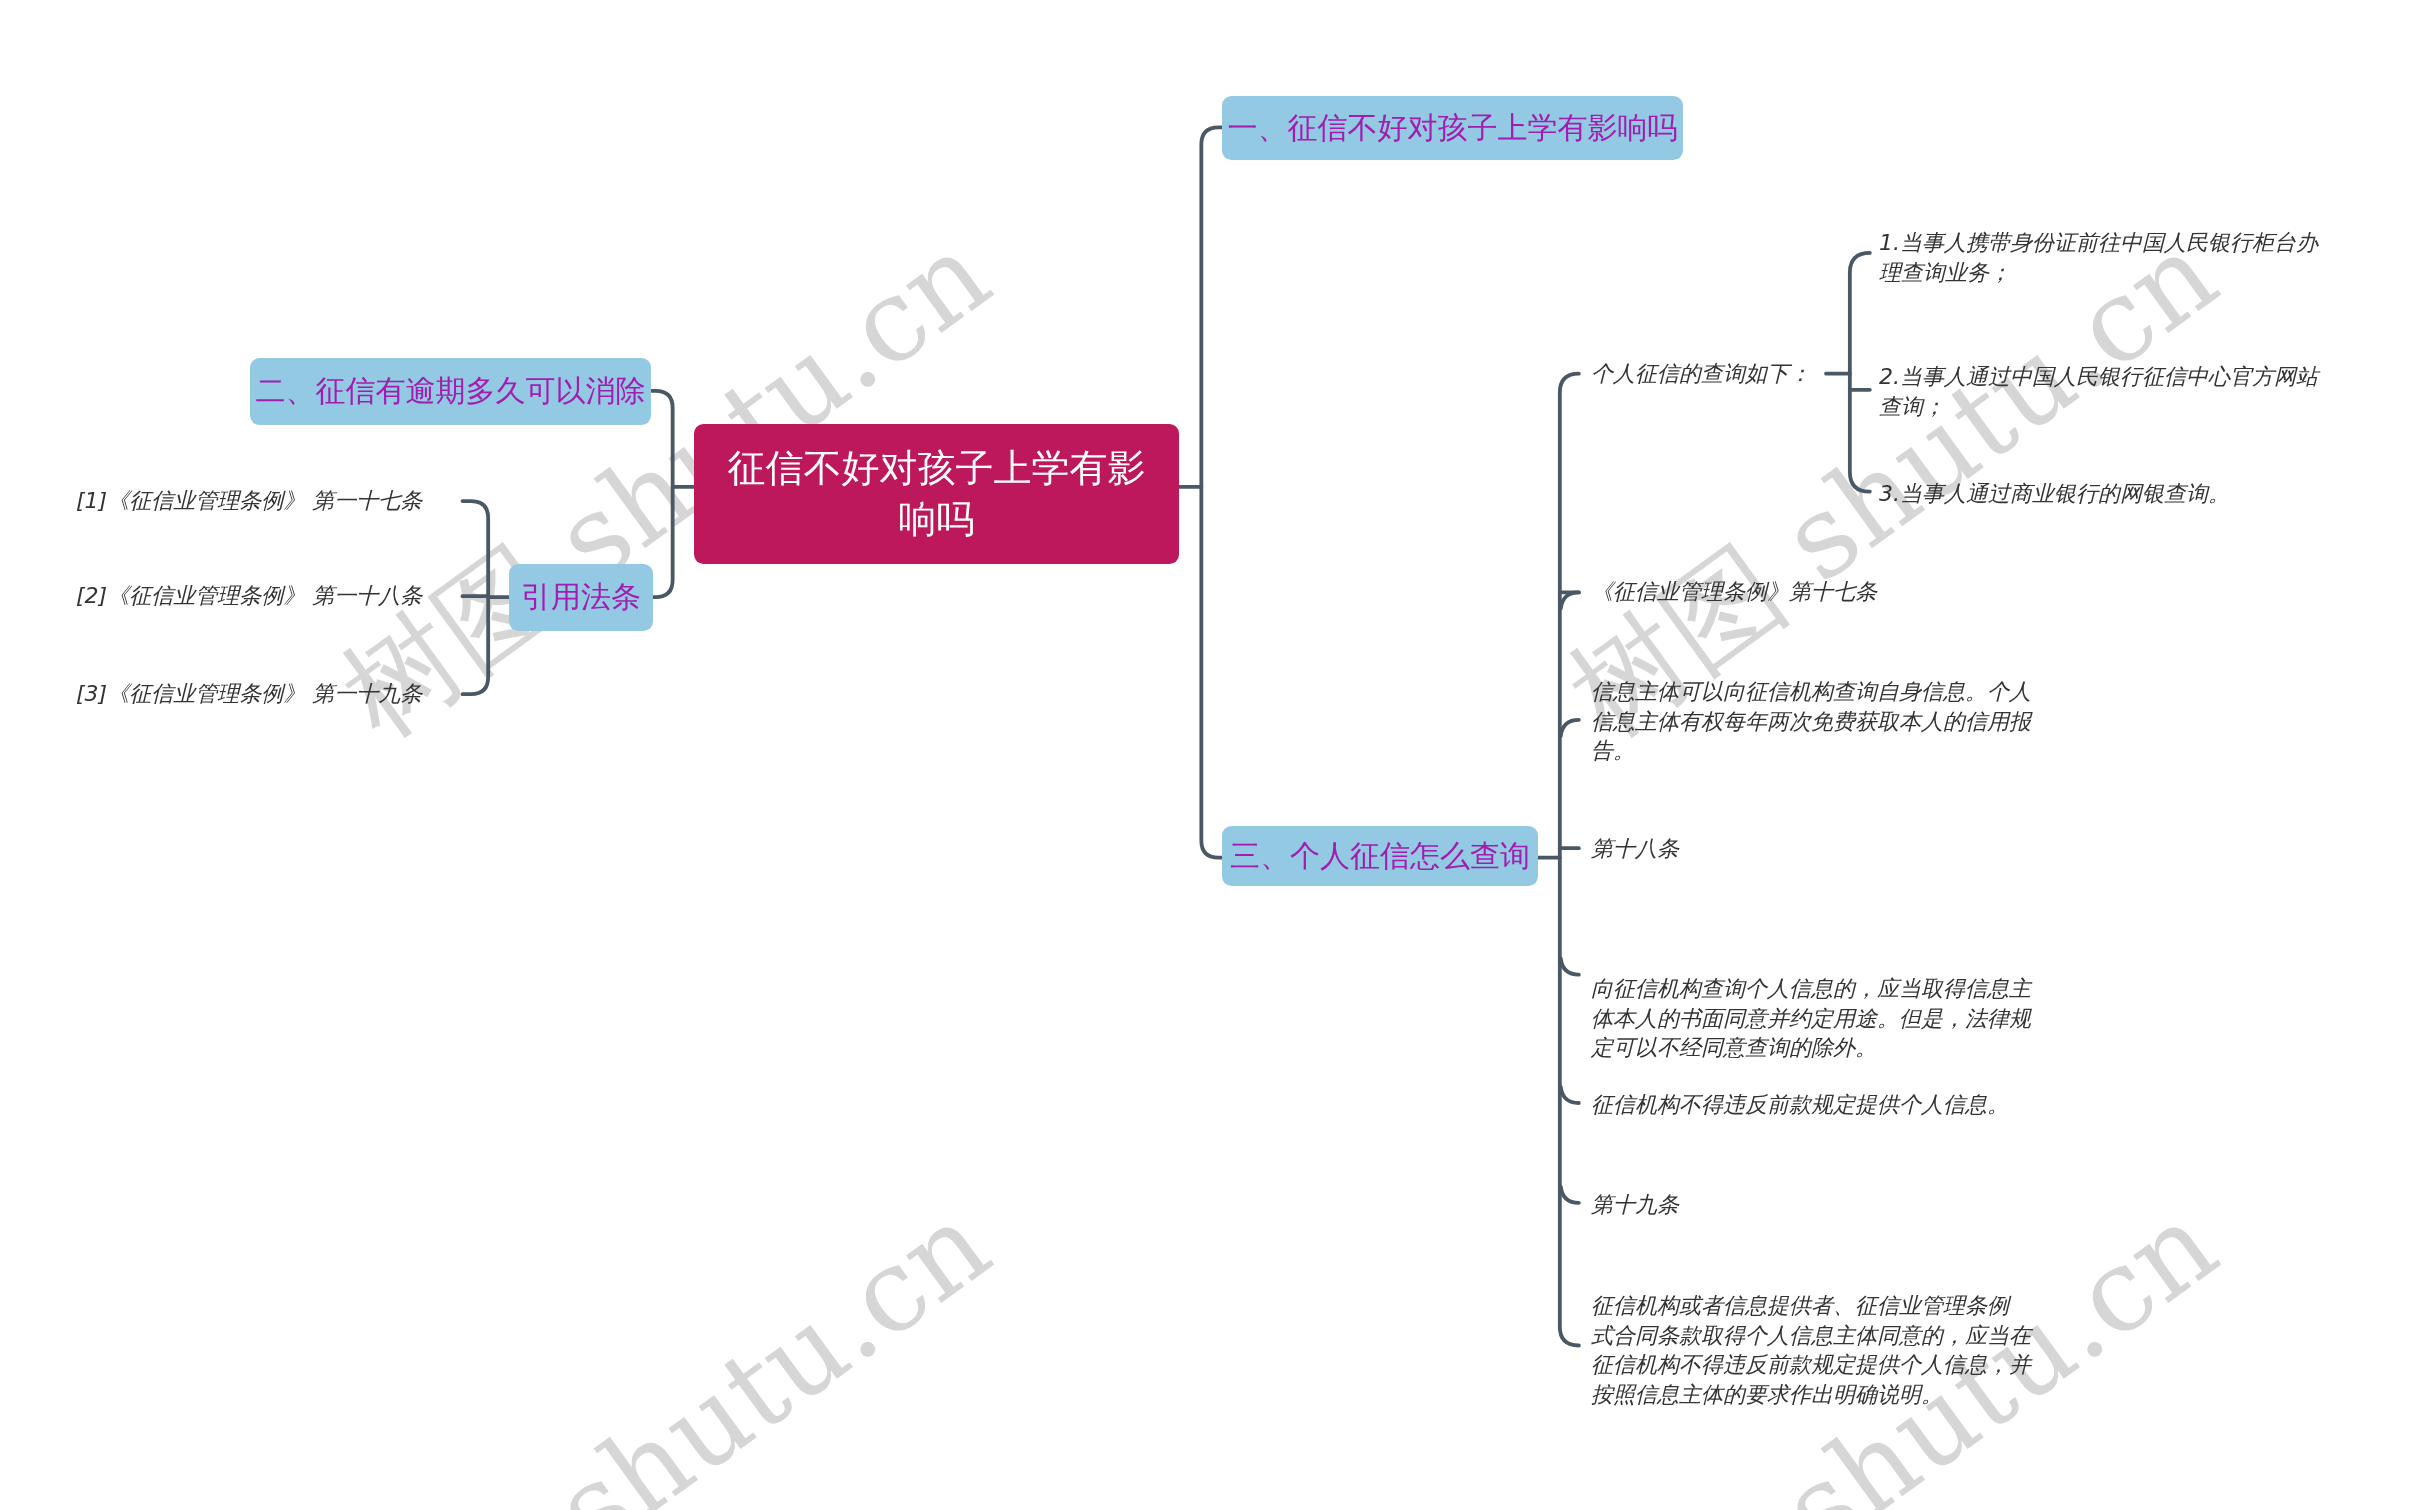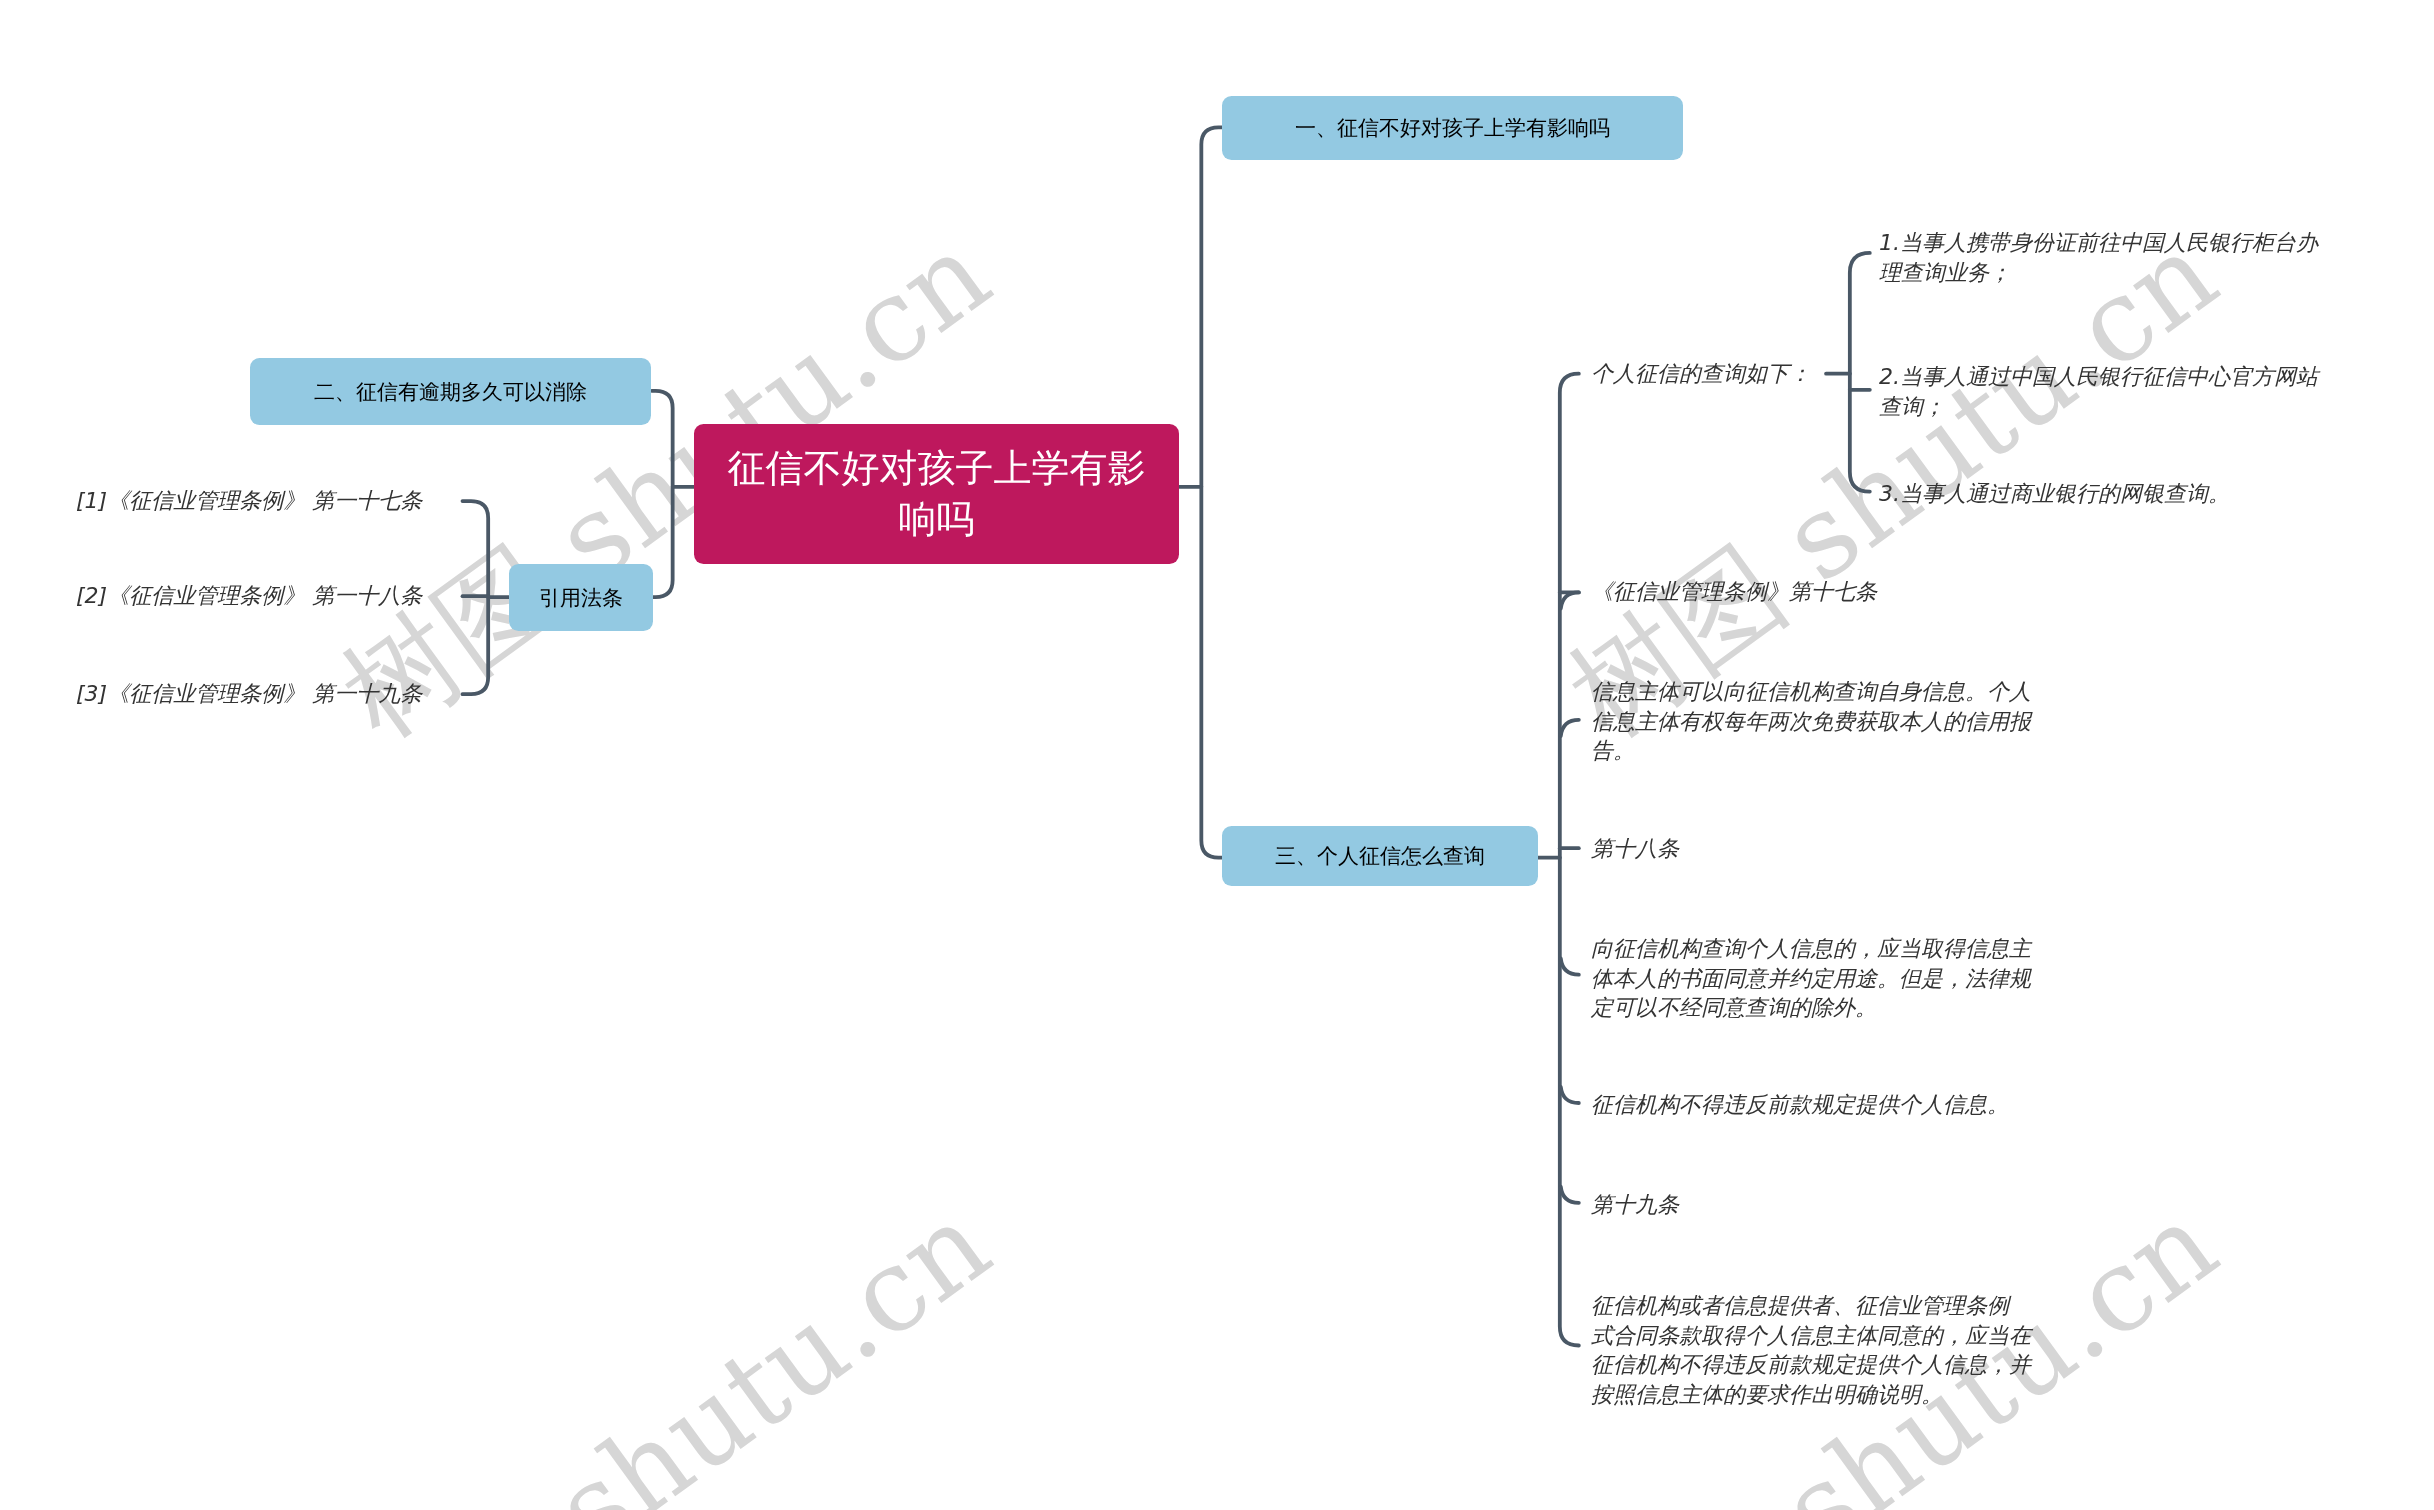--- a/index.html
+++ b/index.html
@@ -2,21 +2,21 @@
 <html style="font-size:15px"><head>
 <meta charset="utf-8">
 <style>
   html, body { margin:0; padding:0; }
   body { width:2435px; height:1510px; position:relative; background:#ffffff; overflow:hidden;
          font-family:"DejaVu Sans","Liberation Sans",sans-serif; color:#333333; }
   .canvas { position:absolute; left:0; top:0; width:2435px; height:1510px; }
   svg.lines { position:absolute; left:0; top:0; width:2435px; height:1510px; }
   .node { position:absolute; box-sizing:border-box; display:flex; align-items:center; justify-content:center; text-align:center; }
   .root { background:#be185d; color:#ffffff; border-radius:9.5px; font-size:38px; line-height:51px; padding:0 27px; }
-  .topic { background:#93c9e2; color:#000000; border-radius:9.5px; font-size:21px; white-space:nowrap; }
+  .topic { background:#93c9e2; color:#a21caf; border-radius:9.5px; font-size:30px; white-space:nowrap; }
   .leaf { position:absolute; font-size:22px; line-height:29.5px; color:#333333;font-style:italic; }
   .leaf.right { text-align:left; }
   .wm { position:absolute; font-family:"DejaVu Serif","Liberation Serif",serif; font-size:114px; color:#d6d6d6;
         transform:rotate(-36deg); transform-origin:center; white-space:nowrap; pointer-events:none; }
 </style>
 </head>
 <body>
 
 <div class="canvas">
 
@@ -95,21 +95,21 @@
     <div>《征信业管理条例》第十七条</div>
   </div>
   <div class="leaf" style="left:1591px; top:677px; width:476px;">
     <div>信息主体可以向征信机构查询自身信息。个人</div>
     <div>信息主体有权每年两次免费获取本人的信用报</div>
     <div>告。</div>
   </div>
   <div class="leaf" style="left:1591px; top:834px; width:476px;">
     <div>第十八条</div>
   </div>
-  <div class="leaf" style="left:1591px; top:934px; width:476px;">
+  <div class="leaf" style="left:1591px; top:974px; width:476px;">
     <div>向征信机构查询个人信息的，应当取得信息主</div>
     <div>体本人的书面同意并约定用途。但是，法律规</div>
     <div>定可以不经同意查询的除外。</div>
   </div>
   <div class="leaf" style="left:1591px; top:1090px; width:476px;">
     <div>征信机构不得违反前款规定提供个人信息。</div>
   </div>
   <div class="leaf" style="left:1591px; top:1190px; width:476px;">
     <div>第十九条</div>
   </div>

